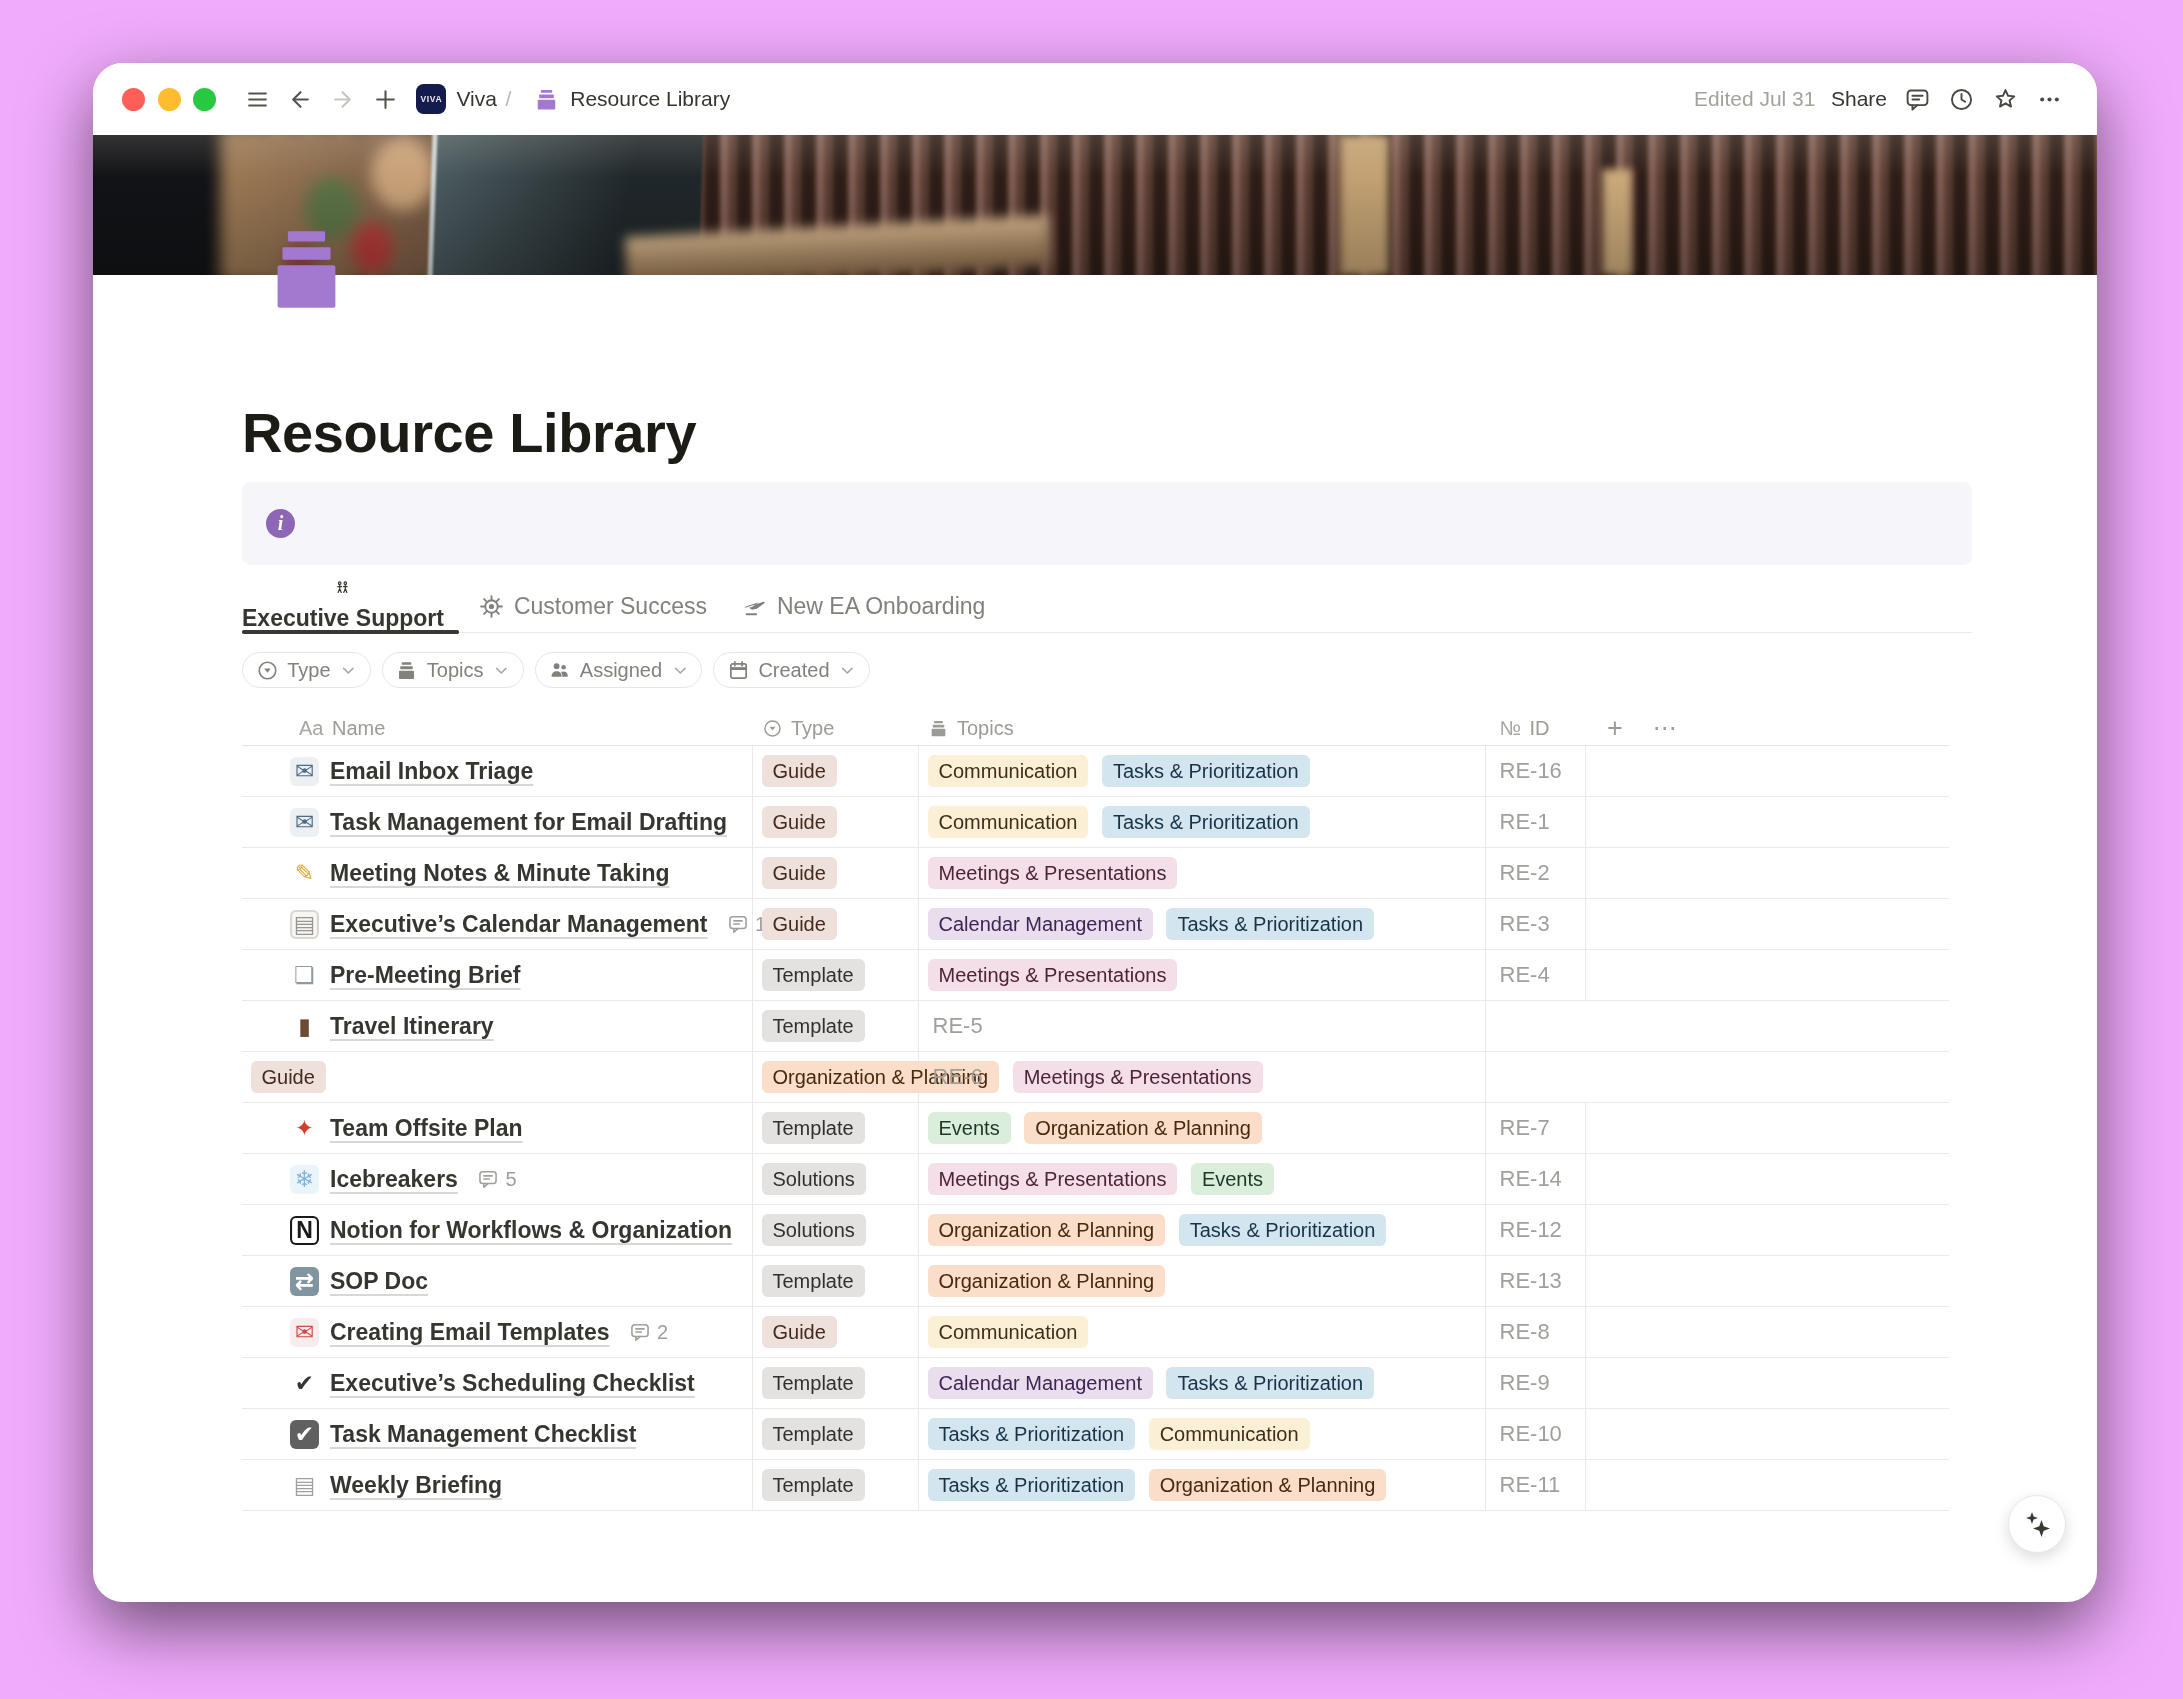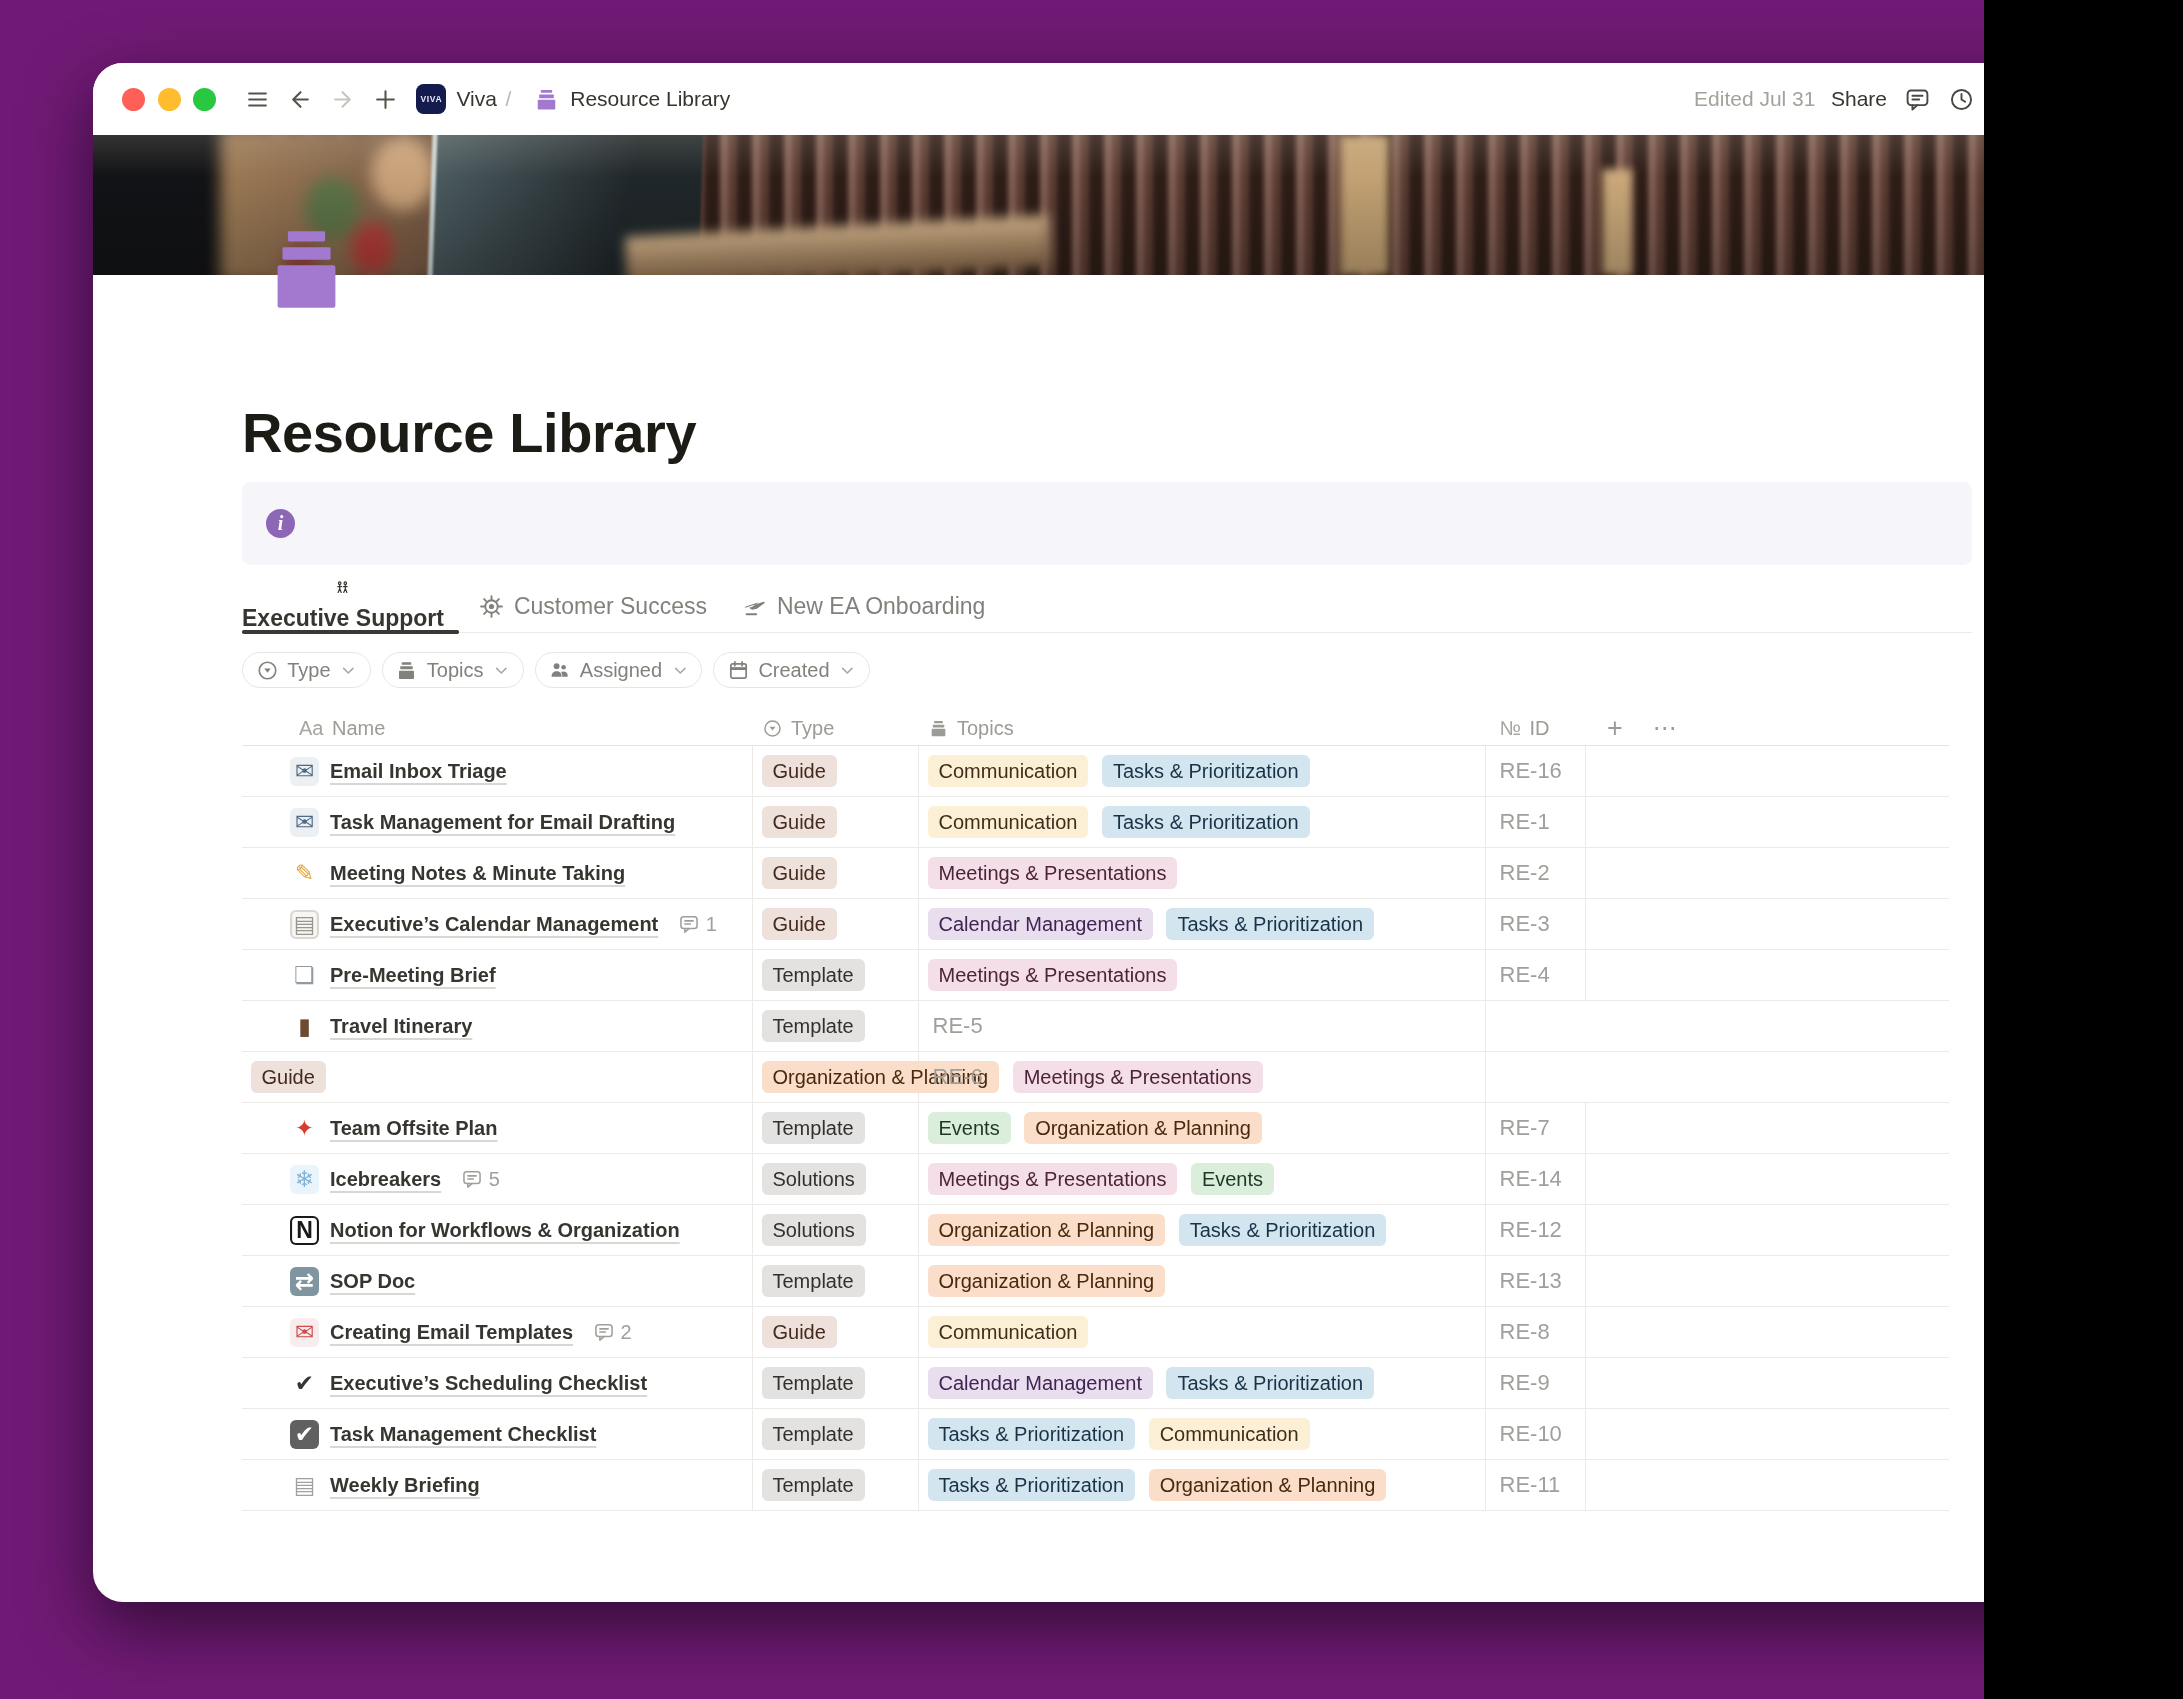--- a/index.html
+++ b/index.html
@@ -1,16 +1,16 @@
 <!DOCTYPE html>
 <html style="font-size:13.5px"><head>
 <meta charset="utf-8">
 <style>
   html,body{margin:0;padding:0;background:#000;}
-  .stage{position:relative;width:1984px;height:1700px;background:#701a75;overflow:hidden;
+  .stage{position:relative;width:2183px;height:1700px;background:#f0abfc;overflow:hidden;
          font-family:"Liberation Sans","DejaVu Sans",sans-serif;}
   .window{position:absolute;left:93px;top:63px;width:2004px;height:1539px;background:#fff;
           border-radius:30px;overflow:hidden;box-shadow:0 25px 68px rgba(0,0,0,.55);}
 
   
   .topbar{position:absolute;top:0;left:0;right:0;height:72px;display:flex;align-items:center;
           padding:0 29px;background:#fff;z-index:6;box-sizing:border-box;}
   .lights{display:flex;gap:12.7px;margin-right:22px;}
   .light{width:23px;height:23px;border-radius:50%;}
   .l-red{background:#ff5f57;} .l-yellow{background:#febc2e;} .l-green{background:#28c840;}
@@ -95,21 +95,21 @@
   .th-more{font-size:24px;letter-spacing:1.7px;color:#9d9b96;}
   .t-row{display:grid;grid-template-columns:511px 166px 567px 100px 364px;height:50px;
          align-items:stretch;border-bottom:0.8px solid #eceae7;}
   .td{display:flex;align-items:center;box-sizing:border-box;}
   .td-name{padding-left:48px;gap:11px;border-right:0.8px solid #eceae7;}
   .td-type{padding-left:8.5px;border-right:0.8px solid #eceae7;}
   .td-topics{padding-left:8.5px;gap:13.5px;border-right:0.8px solid #eceae7;}
   .td-id{padding-left:13.5px;border-right:0.8px solid #eceae7;color:#a19f9b;font-size:22px;}
   .row-icon{width:29px;height:29px;border-radius:6px;display:flex;align-items:center;
             justify-content:center;font-size:23px;flex:none;font-weight:400;}
-  .row-name{color:#37352f;font-weight:600;font-size:20px;text-decoration:underline;
+  .row-name{color:#37352f;font-weight:600;font-size:23px;text-decoration:underline;
             text-decoration-color:rgba(55,53,47,.2);text-decoration-thickness:1.7px;
             text-underline-offset:5px;white-space:nowrap;}
   .comment{display:flex;align-items:center;gap:6px;color:#a19f9b;font-size:20px;margin-left:8.5px;}
   .badge{height:32px;display:inline-flex;align-items:center;padding:0 11px;border-radius:6px;
          font-size:20px;white-space:nowrap;}
 
   
   .fab{position:absolute;left:1915px;top:1432px;width:56px;height:56px;border-radius:50%;
        background:#fff;border:0.8px solid #e9e8e5;box-shadow:0 5px 15px rgba(0,0,0,.14);
        display:flex;align-items:center;justify-content:center;color:#3a3833;z-index:7;}

